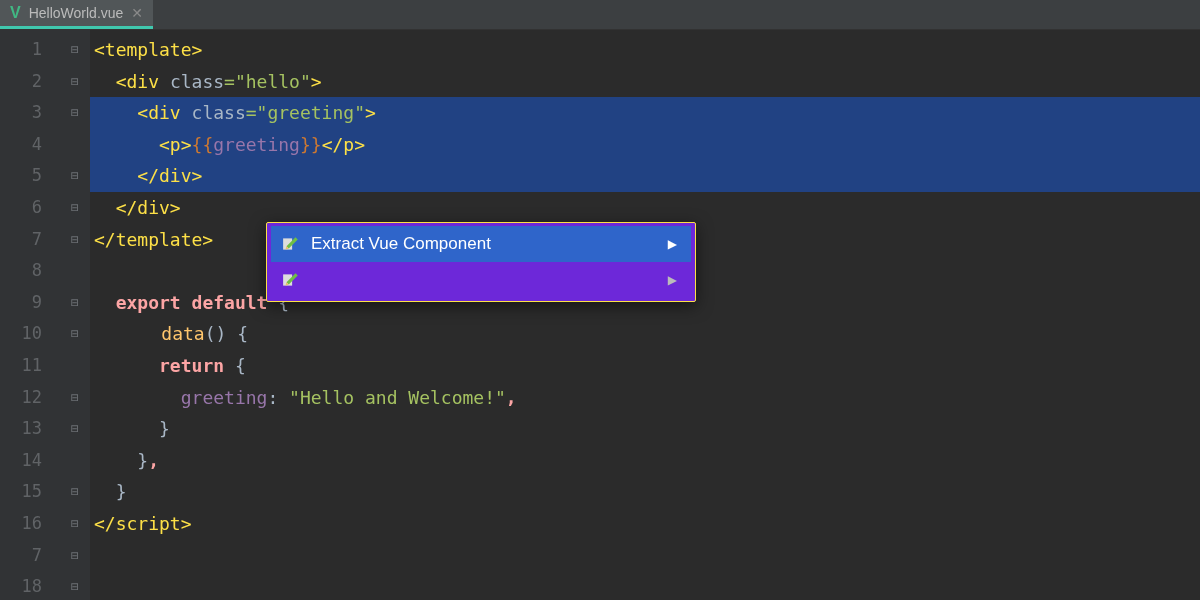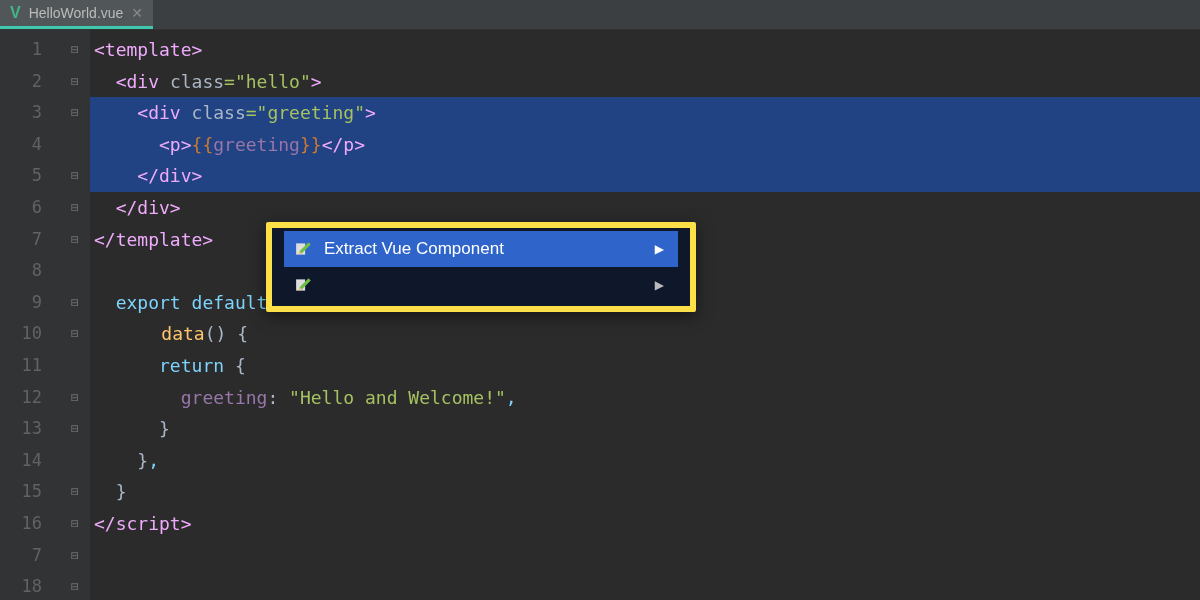--- a/index.html
+++ b/index.html
@@ -62,40 +62,40 @@
     padding-top: 4px;
     position: relative;
   }
   .line {
     height: 31.6px;
     line-height: 31.6px;
     white-space: pre;
     padding-left: 4px;
   }
   .sel { background: #214283; }
-  .c-tag { color: #f0abfc; }
+  .c-tag { color: #fde047; }
   .c-attr { color: #A9B7C6; }
   .c-str { color: #A5C261; }
   .c-mustache { color: #CC7832; }
   .c-var { color: #9876AA; }
-  .c-kw { color: #7dd3fc; font-weight: normal; }
+  .c-kw { color: #fca5a5; font-weight: bold; }
   .c-prop { color: #9876AA; }
   .c-fn { color: #FFC66D; margin-left: 24px; }
   .c-punc { color: #A9B7C6; }
   .context-menu {
     position: absolute;
     top: 192px;
     left: 266px;
-    background: #0f172a;
-    border: 6px solid #fde047;
+    background: #6d28d9;
+    border: 1px solid #fde047;
     box-shadow: 0 4px 16px rgba(0,0,0,0.5);
     font-family: -apple-system, "Segoe UI", sans-serif;
     font-size: 17px;
     min-width: 430px;
-    padding: 3px 12px;
+    padding: 3px 4px;
     border-radius: 2px;
   }
   .menu-item {
     display: flex;
     align-items: center;
     height: 36px;
     padding: 0 14px 0 10px;
     color: #BBBBBB;
     gap: 10px;
   }

